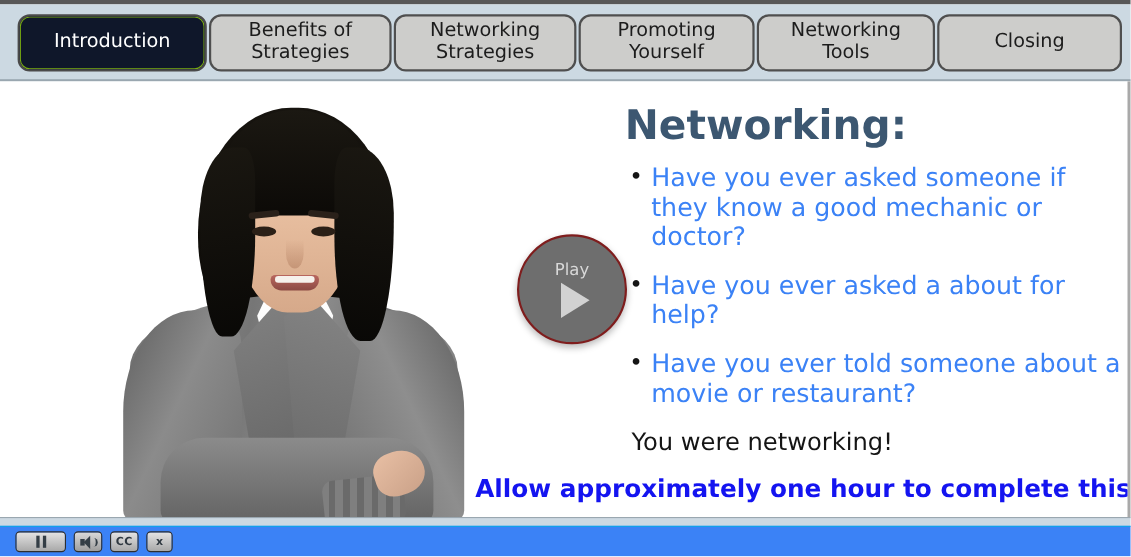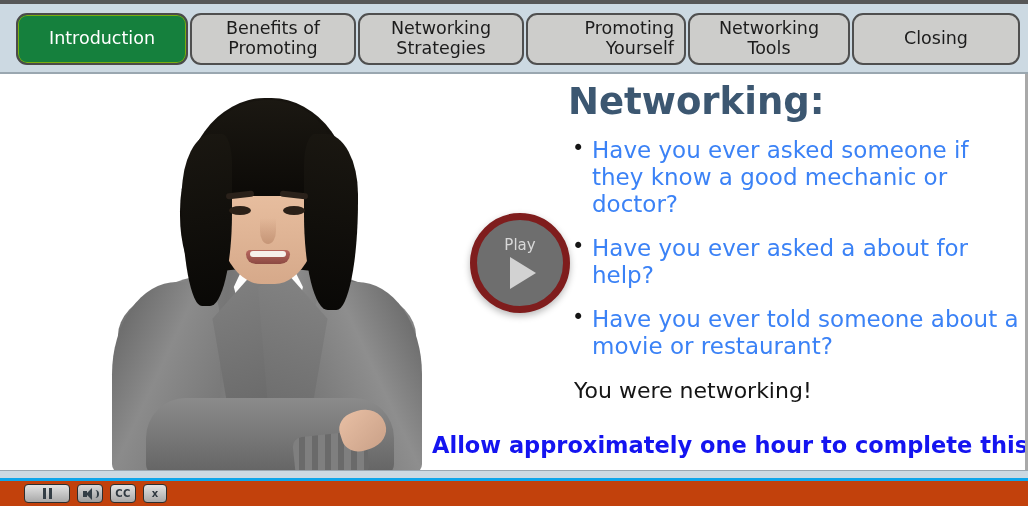--- a/index.html
+++ b/index.html
@@ -58,29 +58,29 @@
     justify-content: center;
     text-align: center;
     padding: 2px 10px;
     box-sizing: border-box;
     margin-right: 2px;
     cursor: pointer;
     white-space: pre-line;
     user-select: none;
   }
   .tab.active {
-    background: #15803d;
+    background: #0f172a;
     color: #ffffff;
     border-color: #4a4a4a;
     box-shadow: inset 0 0 0 1px #7aad10;
   }
   .tab.w1 { width: 172px; }
   .tab.w2 { width: 166px; }
   .tab.w3 { width: 166px; }
-  .tab.w4 { width: 160px; text-align: right; }
+  .tab.w4 { width: 160px; }
   .tab.w5 { width: 162px; }
   .tab.w6 { width: 168px; margin-right: 0; }
 
   
   .stage {
     position: absolute;
     left: 0; top: 74px;
     width: 1028px;
     height: 396px;
     background: #ffffff;
@@ -244,21 +244,21 @@
 
   
   .play-button {
     position: absolute;
     left: 470px;
     top: 139px;
     width: 100px;
     height: 100px;
     border-radius: 50%;
     background: #6e6e6e;
-    border: 7px solid #7f1d1d;
+    border: 2px solid #7f1d1d;
     box-shadow: 0 3px 7px rgba(0,0,0,.28);
     display: flex;
     flex-direction: column;
     align-items: center;
     justify-content: center;
     cursor: pointer;
     box-sizing: border-box;
     user-select: none;
   }
   .play-label {
@@ -272,21 +272,21 @@
     border-left: 26px solid #d2d2d2;
     border-top: 16px solid transparent;
     border-bottom: 16px solid transparent;
     margin-left: 6px;
   }
 
   
   .text-col {
     position: absolute;
     left: 560px;
-    top: 8px;
+    top: 20px;
     width: 462px;
   }
   .slide-title {
     color: #3c5771;
     font-size: 37px;
     line-height: 1.1;
     margin: 0 0 14px 8px;
   }
   .bullets {
     margin: 0;
@@ -332,26 +332,26 @@
     width: 1028px; height: 8px;
     background: #ccd9e2;
     border-top: 1px solid #9aa7b0;
     box-sizing: border-box;
   }
   .control-bar {
     position: absolute;
     left: 0; top: 478px;
     width: 1028px;
     height: 28px;
-    background: #c2410c;
-    border-top: 3px solid #0ea5e9;
+    background: #3b82f6;
+    border-top: 1px solid #0ea5e9;
     box-sizing: border-box;
     display: flex;
     align-items: center;
-    padding-left: 24px;
+    padding-left: 14px;
     gap: 7px;
   }
   .ctl {
     height: 19px;
     border: 1px solid #2e2e2e;
     border-radius: 4px;
     background: linear-gradient(180deg,#e3e3e3,#a8a8a8);
     display: flex;
     align-items: center;
     justify-content: center;
@@ -403,21 +403,21 @@
 </head>
 <body>
 
 <div id="course-player">
 
   <div class="nav-top-rule"></div>
 
   <div class="nav-bar">
     <div class="tab active w1">Introduction</div>
     <div class="tab w2">Benefits of
-Promoting</div>
+Strategies</div>
     <div class="tab w3">Networking
 Strategies</div>
     <div class="tab w4">Promoting Yourself</div>
     <div class="tab w5">Networking Tools</div>
     <div class="tab w6">Closing</div>
   </div>
 
   <div class="stage">
 
     <div class="presenter">

